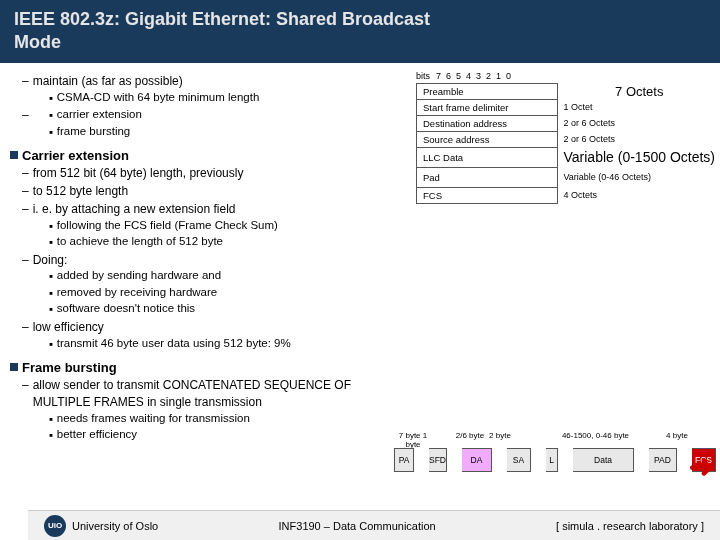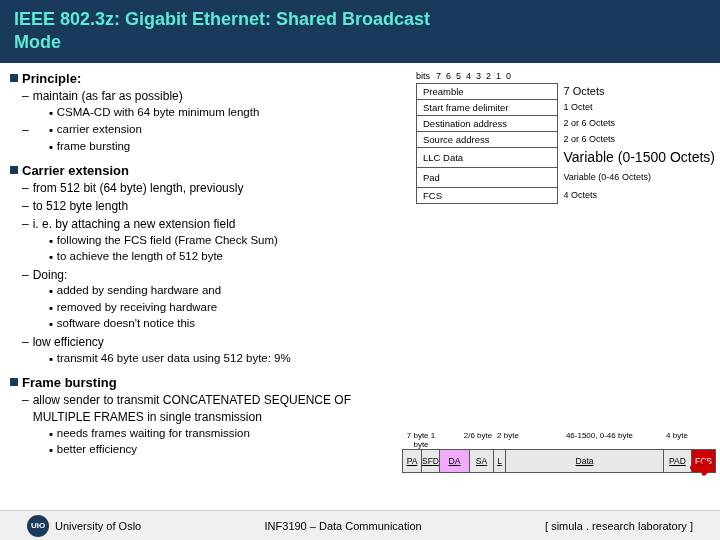--- a/index.html
+++ b/index.html
@@ -14,21 +14,21 @@
     }
     .slide {
       width: 720px;
       height: 540px;
       background: #fff;
       display: flex;
       flex-direction: column;
     }
     .title-bar {
       background: #1a3a5c;
-      color: #5eead4;
+      color: #e5e5e5;
       padding: 8px 14px;
       font-size: 18px;
       font-weight: bold;
       line-height: 1.3;
     }
     .content-area {
       display: flex;
       flex: 1;
       padding: 4px 0;
     }
@@ -88,22 +88,23 @@
       flex-shrink: 0;
       margin-top: 1px;
     }
     .footer {
       height: 30px;
       background: #f0f0f0;
       border-top: 1px solid #ccc;
       display: flex;
       align-items: center;
       justify-content: space-between;
-      padding: 0 27px;
+      padding: 0 16px;
       font-size: 11px;
+      margin-left: 28px;
     }
     .footer-left {
       display: flex;
       align-items: center;
       gap: 6px;
     }
     .logo-circle {
       width: 22px;
       height: 22px;
       border-radius: 50%;
@@ -126,24 +127,20 @@
       <span>IEEE 802.3z: Gigabit Ethernet: Shared Broadcast</span><br>
       <span>Mode</span>
     </span>
   </div>
 
   <div class="content-area">
 
     <div class="text-column">
 
       <div class="section">
-        <div class="section-title">
-          <span class="bullet-square"></span>
-          <span>Principle:</span>
-        </div>
         <div class="dash-list">
           <div class="dash-item">
             <span class="dash">–</span>
             <div>
               <span>maintain (as far as possible)</span>
               <div class="sub-list">
                 <div class="sub-item">
                   <span class="dot">▪</span>
                   <span>CSMA-CD with 64 byte minimum length</span>
                 </div>
@@ -266,21 +263,21 @@
 
         <div style="display:flex; align-items:center; margin-bottom:2px; font-size:9px;">
           <span>bits</span>
           <span style="margin-left:6px;">7&nbsp;&nbsp;6&nbsp;&nbsp;5&nbsp;&nbsp;4&nbsp;&nbsp;3&nbsp;&nbsp;2&nbsp;&nbsp;1&nbsp;&nbsp;0</span>
         </div>
 
         <table style="border-collapse:collapse; font-size:9.5px; width:100%;">
           <tbody>
               <tr>
             <td style="border:1px solid #555; padding:2px 6px; width:55%;">Preamble</td>
-            <td style="border:none; font-size:11px; padding-left:6px; white-space:nowrap;">7 Octets</td>
+            <td style="border:none; font-size:13px; padding-left:6px; white-space:nowrap;text-align:center;">7 Octets</td>
           </tr>
           <tr>
             <td style="border:1px solid #555; padding:2px 6px;">Start frame delimiter</td>
             <td style="border:none; font-size:9px; padding-left:6px; white-space:nowrap;">1 Octet</td>
           </tr>
           <tr>
             <td style="border:1px solid #555; padding:2px 6px;">Destination address</td>
             <td style="border:none; font-size:9px; padding-left:6px; white-space:nowrap;">2 or 6 Octets</td>
           </tr>
           <tr>
@@ -296,34 +293,34 @@
             <td style="border:none; font-size:9px; padding-left:6px; white-space:nowrap;">Variable (0-46 Octets)</td>
           </tr>
           <tr>
             <td style="border:1px solid #555; padding:2px 6px;">FCS</td>
             <td style="border:none; font-size:9px; padding-left:6px; white-space:nowrap;">4 Octets</td>
           </tr>
         </tbody>
           </table>
       </div>
 
-      <div style="position:absolute; bottom:34px; left:12px; right:4px;">
+      <div style="position:absolute; bottom:34px; left:4px; right:4px;">
 
         <div style="font-size:8px; display:flex; gap:1px; margin-bottom:1px; flex-wrap:nowrap;">
           <span style="flex:0 0 38px; text-align:center;">7 byte 1 byte</span>
           <span style="flex:0 0 20px;"></span>
           <span style="flex:0 0 32px; text-align:center;">2/6 byte</span>
           <span style="flex:0 0 26px; text-align:center;">2 byte</span>
           <span style="flex:0 0 14px;"></span>
           <span style="flex:1; text-align:center;">46-1500, 0-46 byte</span>
           <span style="flex:0 0 28px; text-align:center;">4 byte</span>
           <span style="flex:0 0 24px;"></span>
         </div>
 
-        <div style="display:flex; align-items:center; gap:0px; height:22px; font-size:8.5px;text-decoration:underline;">
+        <div style="display:flex; align-items:flex-end; gap:15px; height:22px; font-size:8.5px;">
           <div style="flex:0 0 20px; border:1px solid #555; text-align:center; line-height:22px; background:#e8e8e8;">PA</div>
           <div style="flex:0 0 18px; border:1px solid #555; border-left:none; text-align:center; line-height:22px; background:#e8e8e8;">SFD</div>
           <div style="flex:0 0 30px; border:1px solid #555; border-left:none; text-align:center; line-height:22px; background:#f0abfc;">DA</div>
           <div style="flex:0 0 24px; border:1px solid #555; border-left:none; text-align:center; line-height:22px; background:#e8e8e8;">SA</div>
           <div style="flex:0 0 12px; border:1px solid #555; border-left:none; text-align:center; line-height:22px; background:#e8e8e8;">L</div>
           <div style="flex:1; border:1px solid #555; border-left:none; text-align:center; line-height:22px; background:#e8e8e8;">Data</div>
           <div style="flex:0 0 28px; border:1px solid #555; border-left:none; text-align:center; line-height:22px; background:#e8e8e8;">PAD</div>
           <div style="flex:0 0 24px; border:1px solid #555; border-left:none; text-align:center; line-height:22px; background:#cc0000; color:#fff;">FCS</div>
         </div>
 

